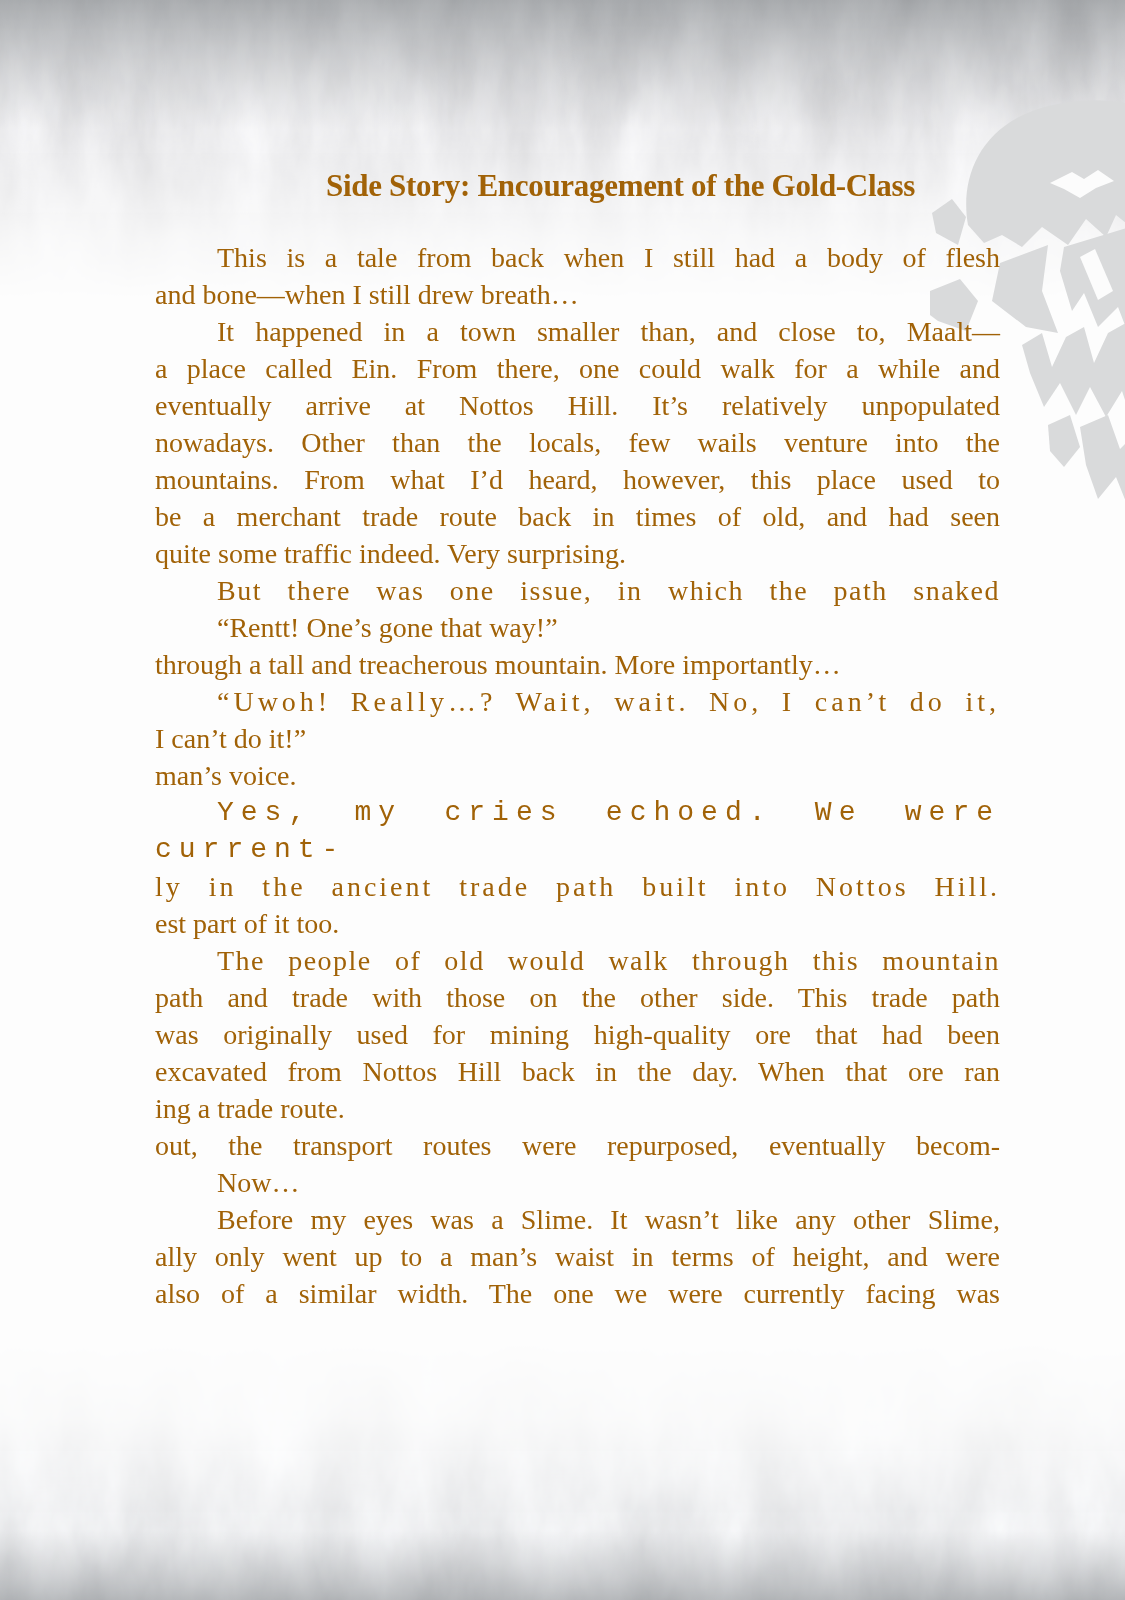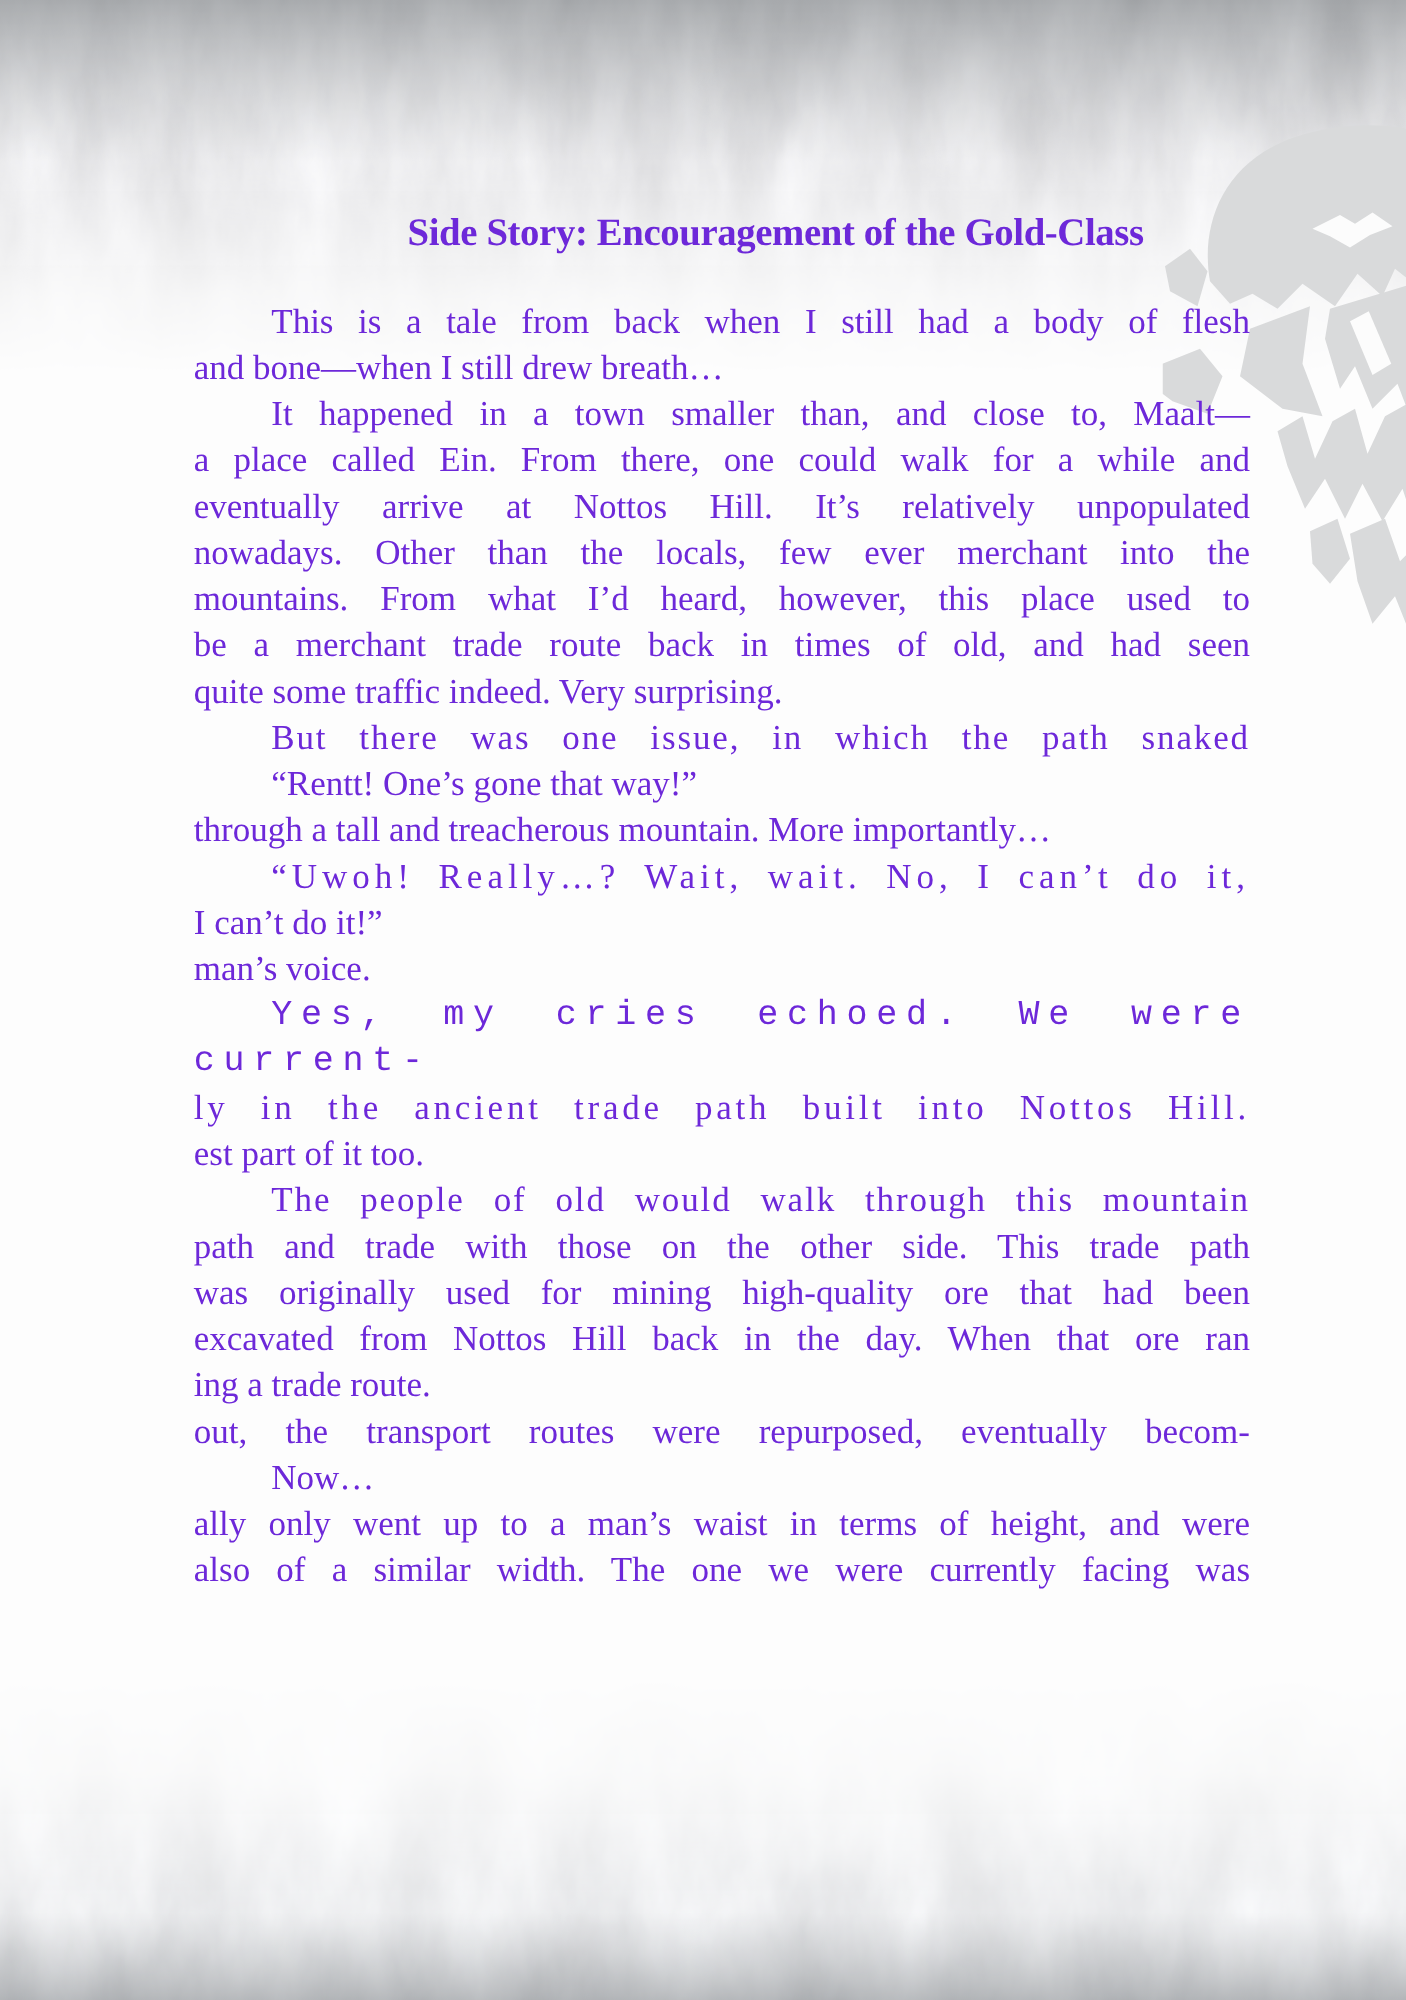--- a/index.html
+++ b/index.html
@@ -1,18 +1,18 @@
 <!DOCTYPE html>
 <html><head>
 <meta charset="utf-8">
 <style>
   html,body{margin:0;padding:0;background:#ffffff;}
   .page{
     position:relative;width:1125px;height:1600px;overflow:hidden;
-    background:#fdfdfd;color:#6d28d9;
+    background:#fdfdfd;color:#a16207;
     font-family:"Liberation Serif","DejaVu Serif",serif;
   }
   .tex{position:absolute;left:0;display:block;}
   .tex-top{top:0;}
   .tex-bot{bottom:0;}
   .skull{position:absolute;left:930px;top:95px;display:block;}
   .title{
     position:absolute;left:155px;top:168px;width:845px;margin:0;
     font-size:31px;font-weight:700;text-align:center;text-indent:86px;
     letter-spacing:-0.3px;z-index:5;
@@ -122,21 +122,21 @@
 
   <h1 class="title">Side Story: Encouragement of the Gold-Class</h1>
 
   <div class="body-text">
     <div class="ln in">This is a tale from back when I still had a body of flesh</div>
     <div class="ln end">and bone—when I still drew breath…</div>
 
     <div class="ln in">It happened in a town smaller than, and close to, Maalt—</div>
     <div class="ln">a place called Ein. From there, one could walk for a while and</div>
     <div class="ln">eventually arrive at Nottos Hill. It’s relatively unpopulated</div>
-    <div class="ln">nowadays. Other than the locals, few ever merchant into the</div>
+    <div class="ln">nowadays. Other than the locals, few wails venture into the</div>
     <div class="ln">mountains. From what I’d heard, however, this place used to</div>
     <div class="ln">be a merchant trade route back in times of old, and had seen</div>
     <div class="ln end">quite some traffic indeed. Very surprising.</div>
 
     <div class="ln in ls2">But there was one issue, in which the path snaked</div>
     <div class="ln in end">“Rentt! One’s gone that way!”</div>
 
     <div class="ln end">through a tall and treacherous mountain. More importantly…</div>
 
     <div class="ln in ls4">“Uwoh! Really…? Wait, wait. No, I can’t do it,</div>
@@ -150,17 +150,18 @@
 
     <div class="ln in ls2">The people of old would walk through this mountain</div>
     <div class="ln">path and trade with those on the other side. This trade path</div>
     <div class="ln">was originally used for mining high-quality ore that had been</div>
     <div class="ln">excavated from Nottos Hill back in the day. When that ore ran</div>
     <div class="ln end">ing a trade route.</div>
     <div class="ln">out, the transport routes were repurposed, eventually becom-</div>
 
     <div class="ln in end">Now…</div>
 
+    <div class="ln in">Before my eyes was a Slime. It wasn’t like any other Slime,</div>
     <div class="ln">ally only went up to a man’s waist in terms of height, and were</div>
     <div class="ln">also of a similar width. The one we were currently facing was</div>
   </div>
 
 </div>
 
 </body></html>

